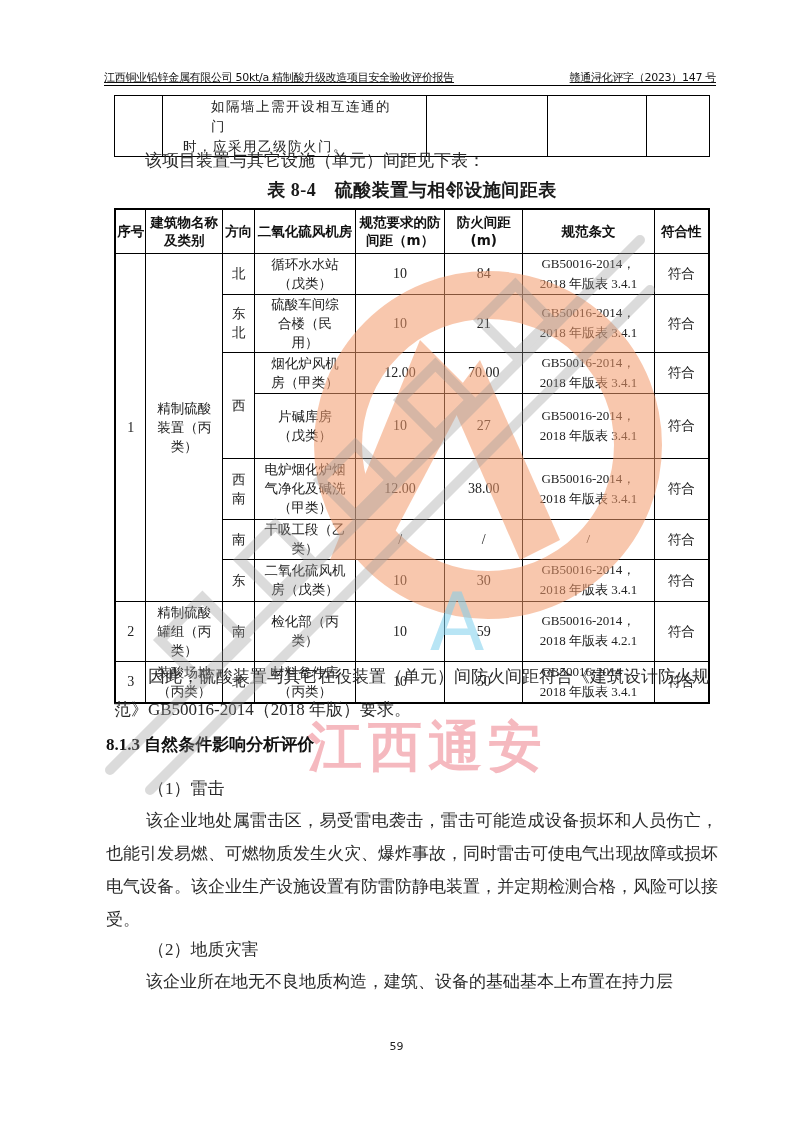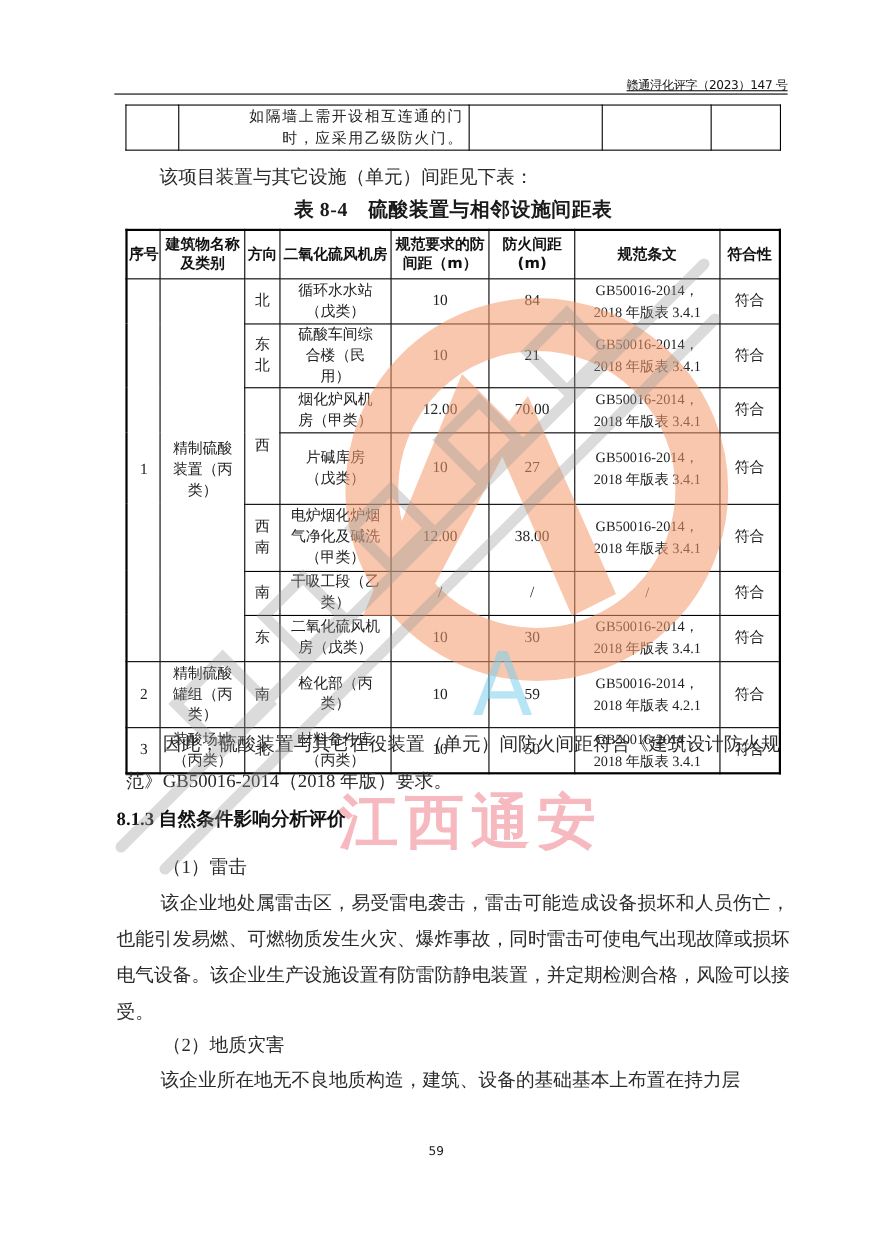--- a/index.html
+++ b/index.html
@@ -13,21 +13,21 @@
       font-size: 11px; color: #111; letter-spacing: -0.3px;
     }
     .page-header .left { position: absolute; left: 0; top: 2px; text-decoration: underline; }
     .page-header .right { position: absolute; right: 0; top: 2px; text-decoration: underline; }
 
     table { border-collapse: collapse; position: absolute; }
     td, th { border: 1px solid #000; text-align: center; vertical-align: middle; }
 
     .top-table { left: 114px; top: 95px; width: 596px; height: 41px; }
     .top-table td { font-family: "DejaVu Sans", "Liberation Sans", sans-serif; font-size: 13.5px; }
-    .top-table .txt { text-align: right; padding: 0 4px; line-height: 20px; letter-spacing: 1.5px; margin-left: 22px; }
+    .top-table .txt { text-align: left; padding: 0 20px; line-height: 20px; letter-spacing: 1.5px; margin-left: 22px; }
     .top-table .txt .l1 { display: block; padding-left: 28px; }
 
     .body-text { position: absolute; font-family: "Liberation Serif", "DejaVu Serif", serif; font-size: 17px; color: #2a2a2a; line-height: 33px; }
     .intro { left: 145px; top: 144px; }
 
     .table-caption { position: absolute; left: 114px; width: 596px; top: 178px; text-align: center; font-weight: bold; font-size: 18px; font-family: "Liberation Serif", "DejaVu Serif", serif; color: #1a1a1a; letter-spacing: 0.5px; }
 
     .main-table { left: 114px; top: 208px; width: 596px; border: 2px solid #000; }
     .main-table th { font-family: "DejaVu Sans", "Liberation Sans", sans-serif; font-weight: bold; font-size: 13.5px; line-height: 18px; height: 44px; color: #111; }
     .main-table td { font-size: 13px; line-height: 19px; color: #222; }
@@ -44,20 +44,21 @@
 
     .page-number { position: absolute; left: 0; width: 793px; top: 1040px; text-align: center; font-family: "DejaVu Sans", "Liberation Sans", sans-serif; font-size: 11px; color: #222; }
 
     
     .watermark { position: absolute; left: 0; top: 0; width: 793px; height: 1122px; pointer-events: none; }
   </style>
 </head>
 <body>
 
 <div class="page-header">
+  <span class="left">江西铜业铅锌金属有限公司 50kt/a 精制酸升级改造项目安全验收评价报告</span>
   <span class="right">赣通浔化评字（2023）147 号</span>
 </div>
 
 <table class="top-table">
   <tbody>
       <tr>
     <td style="width:48px"></td>
     <td class="txt" style="width:264px">
       <span class="l1">如隔墙上需开设相互连通的门</span>
       <span>时，应采用乙级防火门。</span>

